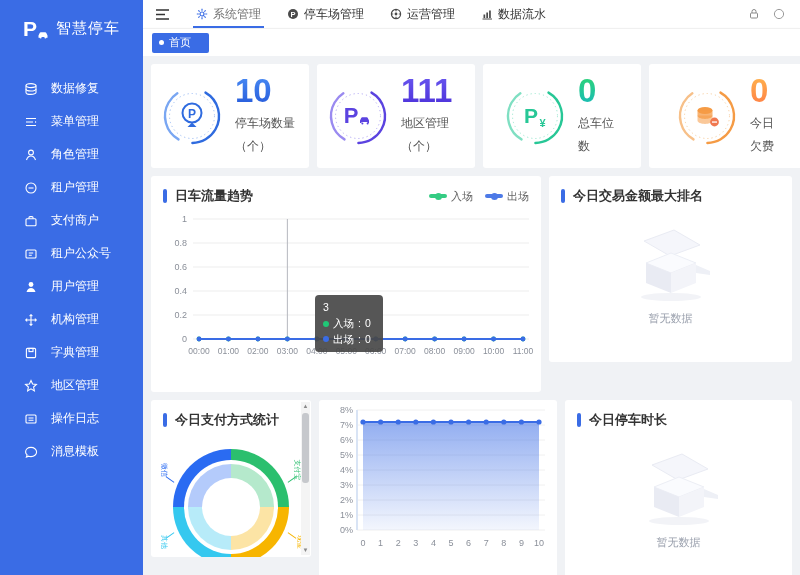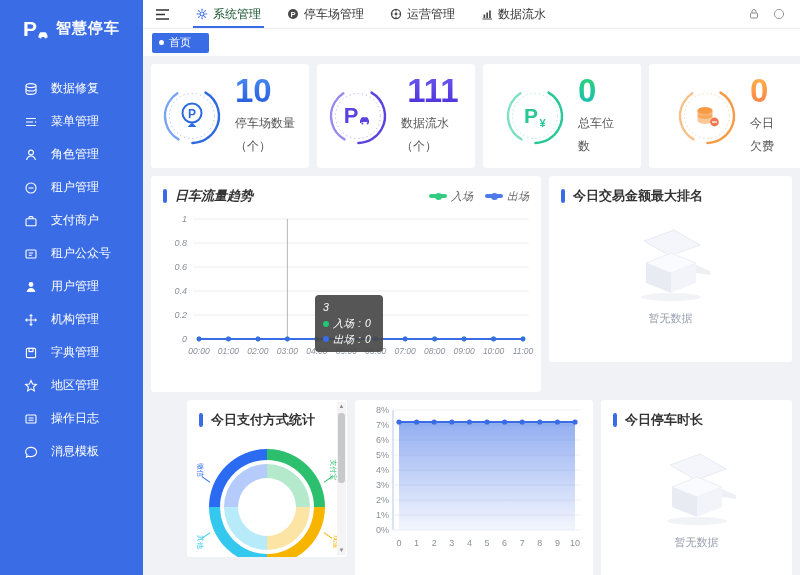--- a/index.html
+++ b/index.html
@@ -5,34 +5,34 @@
   * { margin:0; padding:0; box-sizing:border-box; }
   html,body { width:800px; height:575px; overflow:hidden;
     font-family:"Liberation Sans", sans-serif; background:#f0f2f5; }
   .app { display:flex; width:800px; height:575px; }
 
   
   .sidebar { width:143px; min-width:143px; height:575px; background:#3a6ce5; color:#fff; }
   .logo { height:56px; display:flex; align-items:center; justify-content:center; gap:7px; }
   .logo-mark { display:flex; align-items:flex-end; }
   .logo-p { font-size:21px; font-weight:bold; line-height:1; }
-  .logo-title { font-size:15px; font-weight:bold; letter-spacing:1px; }
+  .logo-title { font-size:15px; font-weight:normal; letter-spacing:1px; }
   .menu { padding-top:16px;text-align:right; }
   .menu-item { height:33px; display:flex; align-items:center; gap:13px; padding-left:24px;
     font-size:12px; cursor:pointer; }
   .mi-icon { width:14px; height:14px; display:flex; }
 
   
   .main { flex:1; display:flex; flex-direction:column; min-width:0; }
   .topbar { height:28px; background:#fff; display:flex; align-items:center; padding:0 10px; }
   .hamburger { width:18px; height:18px; margin:0 10px 0 2px; display:flex; align-items:center; cursor:pointer; }
   .tabs { display:flex; height:28px; flex:1; }
   .tab { display:flex; align-items:center; gap:5px; padding:0 13px; font-size:12px; color:#333;
     cursor:pointer; position:relative; }
-  .tab.active { color:#14532d; }
+  .tab.active { color:#737373; }
   .tab.active::after { content:""; position:absolute; left:10px; right:10px; bottom:0;
     height:2px; background:#3a6ce5; }
   .topbar-right { display:flex; align-items:center; gap:12px; padding-right:4px; }
   .tr-icon { width:13px; height:13px; cursor:pointer; display:flex; }
 
   .breadcrumb-bar { height:28px; background:#fff; border-top:1px solid #f0f0f0;
     box-shadow:0 1px 3px rgba(0,0,0,.06); display:flex; align-items:center; padding-left:9px; }
   .crumb-tag { background:#3a6ce5; color:#fff; font-size:11px; padding:2px 18px 3px 7px;
     border-radius:2px; display:flex; align-items:center; gap:5px; cursor:pointer; }
   .crumb-dot { width:5px; height:5px; border-radius:50%; background:#fff; }
@@ -50,41 +50,41 @@
   .stat-value { font-size:33px; font-weight:bold; line-height:1.05;
     -webkit-background-clip:text; background-clip:text; color:transparent; }
   .stat-label { font-size:12px; color:#555; margin-top:3px; line-height:1.9; }
 
   
   .panel-title { display:flex; align-items:center; gap:8px; padding:11px 12px 6px 12px; }
   .accent-bar { width:4px; height:14px; border-radius:2px; background:#3a6ce5; }
   .title-text { font-size:13px; font-weight:bold; color:#333; }
 
   
-  .traffic-panel { width:390px; min-width:390px; height:216px;font-style:italic; }
+  .traffic-panel { width:390px; min-width:390px; height:216px; }
   .traffic-head { display:flex; align-items:center; justify-content:space-between; padding-right:12px; }
   .legend { display:flex; gap:12px; }
   .legend-item { display:flex; align-items:center; gap:4px; font-size:11px; color:#666; cursor:pointer; }
   .legend-swatch { width:18px; height:4px; border-radius:2px; position:relative; opacity:.9; }
   .legend-swatch::after { content:""; position:absolute; left:6px; top:-1.5px; width:7px; height:7px;
     border-radius:50%; background:inherit; }
   .chart-wrap { padding:2px 6px 0 6px; position:relative; }
   .tooltip { position:absolute; left:164px; top:84px; width:68px; background:rgba(72,72,72,.92);
     border-radius:4px; color:#fff; font-size:10.5px; padding:5px 8px; line-height:1.5; z-index:5; }
   .tt-row { display:flex; align-items:center; gap:4px; }
   .tt-dot { width:6px; height:6px; border-radius:50%; }
 
   
   .ranking-panel { flex:1; height:186px; min-width:0; }
   .duration-panel { flex:1; height:195px; min-width:0; }
   .empty-state { display:flex; flex-direction:column; align-items:center; padding-top:12px; }
   .empty-text { font-size:11px; color:#9aa0ad; margin-top:6px; }
 
   
-  .payment-panel { width:160px; min-width:160px; height:157px; overflow:hidden;margin-left:36px; }
+  .payment-panel { width:160px; min-width:160px; height:157px; overflow:hidden; }
   .donut-zone { position:relative; width:160px; height:150px; }
   .donut { position:absolute; left:22px; top:14px; width:116px; height:116px; border-radius:50%; }
   .donut-mid { position:absolute; left:11px; top:11px; width:94px; height:94px; border-radius:50%; background:#fff; }
   .donut-inner { position:absolute; left:4px; top:4px; width:86px; height:86px; border-radius:50%; opacity:.35; }
   .donut-hole { position:absolute; left:14px; top:14px; width:58px; height:58px; border-radius:50%; background:#fff; }
   .pie-label { position:absolute; font-size:7px; transform:rotate(90deg); transform-origin:center; white-space:nowrap; }
   .pie-line { position:absolute; width:10px; height:1px; }
 
   
   .vscroll { position:absolute; top:2px; right:1px; bottom:2px; width:9px; background:#f4f4f4;
@@ -341,22 +341,22 @@
           <svg class="stat-icon" viewBox="0 0 62 62">
             <circle cx="31" cy="31" r="27" fill="none" stroke="#5b43e0" stroke-width="2.4" stroke-dasharray="70 100" stroke-linecap="round" transform="rotate(-60 31 31)"></circle>
             <circle cx="31" cy="31" r="27" fill="none" stroke="#9a8af0" stroke-width="2.4" stroke-dasharray="55 115" stroke-linecap="round" transform="rotate(120 31 31)"></circle>
             <circle cx="31" cy="31" r="22.5" fill="none" stroke="#b3a8f5" stroke-width="1" stroke-dasharray="1.2 3"></circle>
             <text x="24" y="38" font-size="22" font-weight="bold" fill="#5b43e0" text-anchor="middle">P</text>
             <path d="M33 35.5l1.2-2.6c.2-.4.6-.6 1-.6h4.6c.4 0 .8.2 1 .6l1.2 2.6v2.4h-1.5v-.9h-6v.9H33z" fill="#5b43e0"></path>
             <circle cx="35.4" cy="38.6" r="1" fill="#5b43e0"></circle>
               <circle cx="40.6" cy="38.6" r="1" fill="#5b43e0"></circle>
           </svg>
           <div class="stat-right">
-            <span class="stat-value" style="background-image: linear-gradient(rgb(106, 88, 240), rgb(74, 46, 216)); text-align: center;">111</span>
-            <span class="stat-label" style="width:64px">数据流水（个）</span>
+            <span class="stat-value" style="background-image: linear-gradient(rgb(106, 88, 240), rgb(74, 46, 216));">111</span>
+            <span class="stat-label" style="width:64px">地区管理（个）</span>
           </div>
         </div>
 
         <div class="panel stat-card">
           <svg class="stat-icon" viewBox="0 0 62 62">
             <circle cx="31" cy="31" r="27" fill="none" stroke="#27c796" stroke-width="2.4" stroke-dasharray="70 100" stroke-linecap="round" transform="rotate(-60 31 31)"></circle>
             <circle cx="31" cy="31" r="27" fill="none" stroke="#7fdfc2" stroke-width="2.4" stroke-dasharray="55 115" stroke-linecap="round" transform="rotate(120 31 31)"></circle>
             <circle cx="31" cy="31" r="22.5" fill="none" stroke="#9ae8d0" stroke-width="1" stroke-dasharray="1.2 3"></circle>
             <text x="27" y="38" font-size="21" font-weight="bold" fill="#27c796" text-anchor="middle">P</text>
             <text x="38.5" y="42" font-size="11" font-weight="bold" fill="#27c796" text-anchor="middle">¥</text>

